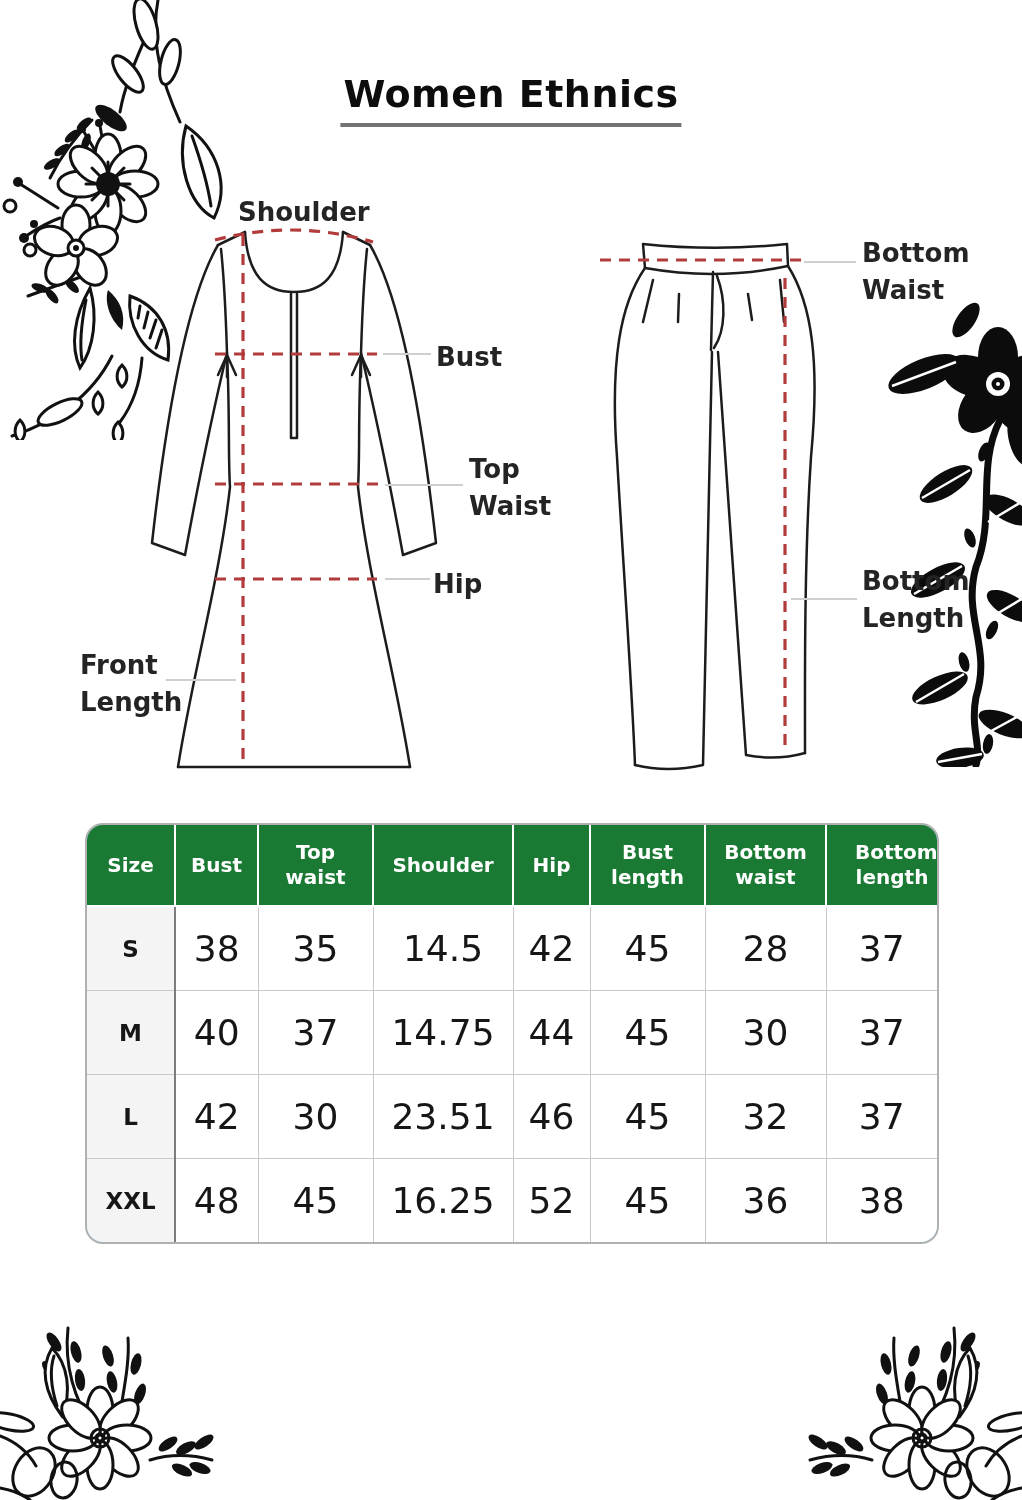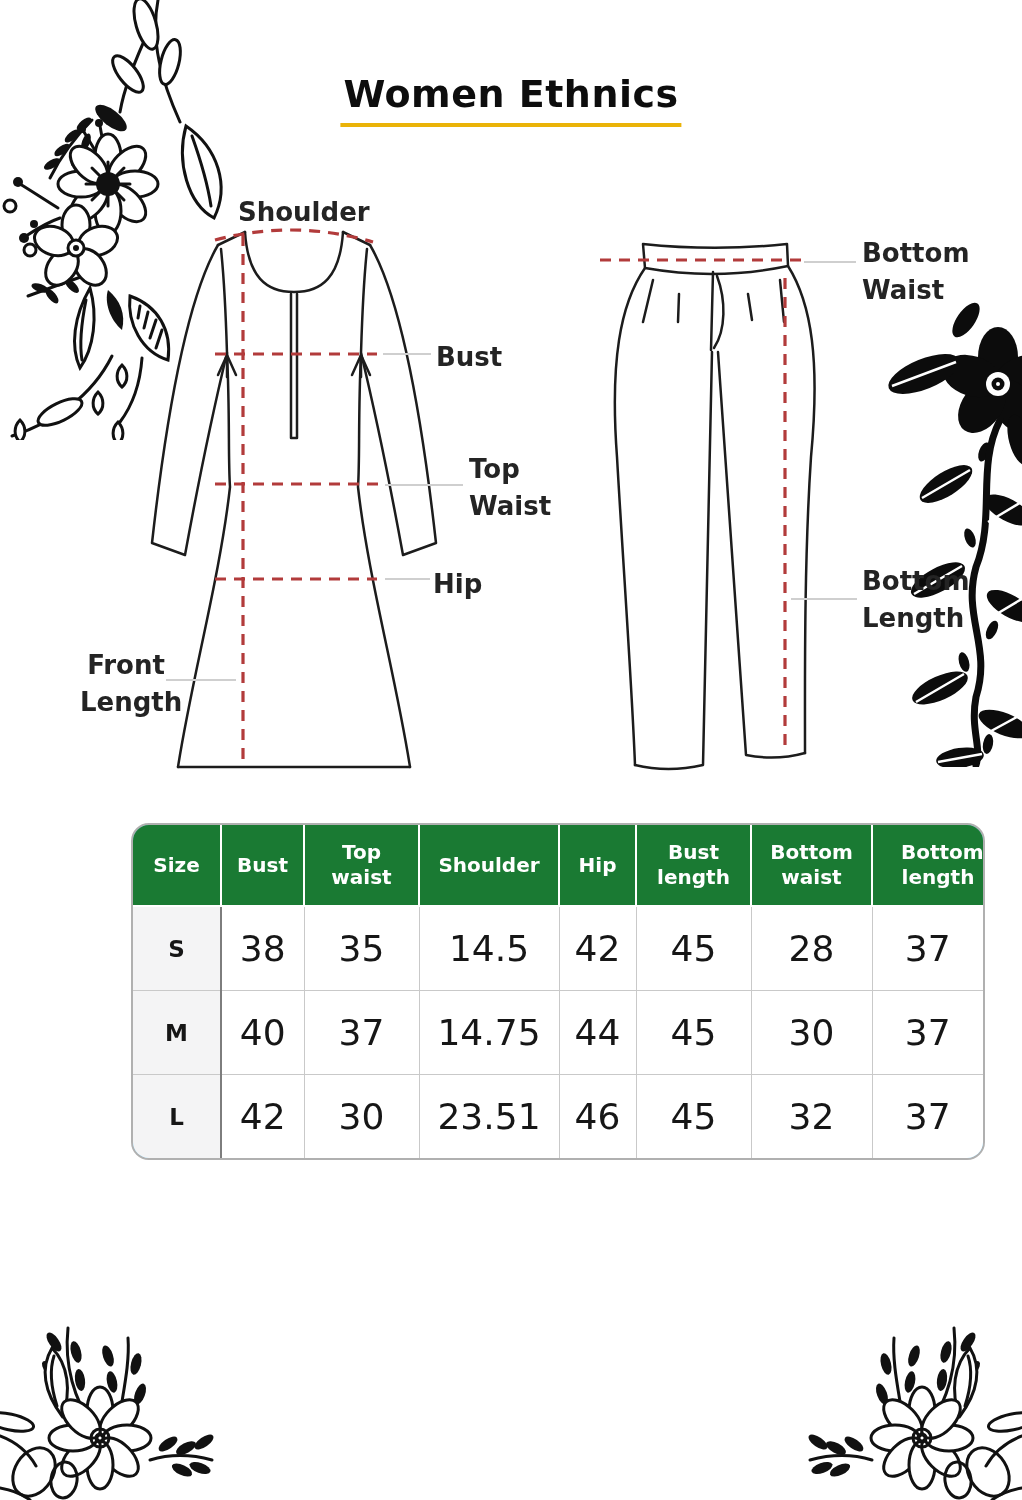--- a/index.html
+++ b/index.html
@@ -2,37 +2,37 @@
 <html><head>
 <meta charset="utf-8">
 <style>
   html,body{margin:0;padding:0;background:#ffffff;}
   .canvas{position:relative;width:1022px;height:1500px;background:#ffffff;overflow:hidden;
           font-family:"DejaVu Sans","Liberation Sans",sans-serif;color:#1a1a1a;}
   .abs{position:absolute;}
 
   .page-title{position:absolute;left:50%;top:72px;transform:translateX(-50%);
               font-size:38px;font-weight:bold;letter-spacing:.5px;color:#0d0d0d;
-              border-bottom:4px solid #eab308;padding:0 3px 7px;white-space:nowrap;}
+              border-bottom:4px solid #737373;padding:0 3px 7px;white-space:nowrap;}
 
   .diagram-label{position:absolute;font-size:26px;font-weight:600;line-height:37px;color:#242424;}
   .pointer-line{position:absolute;height:2px;background:#cfcfcf;}
 
   
   .outline{fill:none;stroke:#1c1c1c;stroke-width:2.5;stroke-linecap:round;stroke-linejoin:round;}
   .dash{fill:none;stroke:#b23b3b;stroke-width:3.2;stroke-dasharray:11 8;}
 
   
   .ink{stroke:#111;stroke-width:3;fill:none;stroke-linecap:round;}
   .ink-fill{stroke:#111;stroke-width:3;fill:#ffffff;}
   .solid{fill:#111;stroke:none;}
 
   
   .size-table-wrap{position:absolute;left:85px;top:823px;width:850px;background:#7dd3fc;
-                   border:2px solid #b0b0b0;border-radius:18px;overflow:hidden;margin-left:46px;}
+                   border:2px solid #b0b0b0;border-radius:18px;overflow:hidden;}
   table.size-table{width:100%;border-collapse:collapse;table-layout:fixed;}
   .size-table thead th{background:#1a7a33;color:#ffffff;font-size:20px;font-weight:bold;
                        height:80px;vertical-align:middle;text-align:center;line-height:1.25;
                        border-right:2px solid #ffffff;border-bottom:2px solid #ffffff;padding:0 8px;}
   .size-table thead th:last-child{border-right:none;padding-left:28px;}
   .size-table tbody td{height:81px;text-align:center;vertical-align:middle;font-size:36px;
                        color:#161616;background:#ffffff;border:1px solid #c9c9c9;}
   .size-table tbody td.size-col{background:#f4f4f5;font-weight:bold;font-size:23px;
                                 border-right:2px solid #7d7d7d;}
   .size-table tbody tr:last-child td{border-bottom:none;}
@@ -301,21 +301,21 @@
   <div class="pointer-line" style="left:385px;top:484px;width:78px"></div>
   <div class="diagram-label" style="left:469px;top:451px">
     <div>Top</div>
     <div>Waist</div>
   </div>
 
   <div class="pointer-line" style="left:385px;top:578px;width:45px"></div>
   <div class="diagram-label" style="left:433px;top:566px">Hip</div>
 
   <div class="pointer-line" style="left:166px;top:679px;width:70px"></div>
-  <div class="diagram-label" style="left:80px;top:647px;width:92px;text-align:center">
+  <div class="diagram-label" style="left:80px;top:647px;width:92px;">
     <div>Front</div>
     <div>Length</div>
   </div>
 
   <div class="pointer-line" style="left:804px;top:261px;width:52px"></div>
   <div class="diagram-label" style="left:862px;top:235px">
     <div>Bottom</div>
     <div>Waist</div>
   </div>
 
@@ -373,17 +373,27 @@
           <tr>
             <td class="size-col">L</td>
             <td>42</td>
             <td>30</td>
             <td>23.51</td>
             <td>46</td>
             <td>45</td>
             <td>32</td>
             <td>37</td>
           </tr>
+          <tr>
+            <td class="size-col">XXL</td>
+            <td>48</td>
+            <td>45</td>
+            <td>16.25</td>
+            <td>52</td>
+            <td>45</td>
+            <td>36</td>
+            <td>38</td>
+          </tr>
         </tbody>
     </table>
   </div>
 
 </div>
 
 </body></html>

